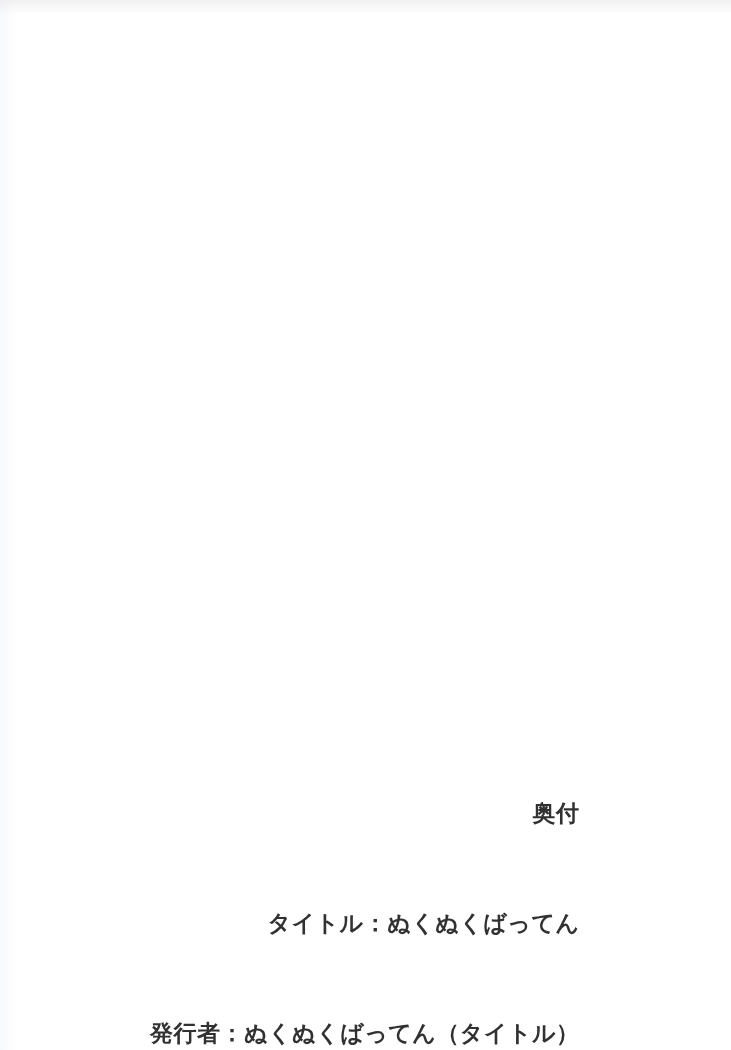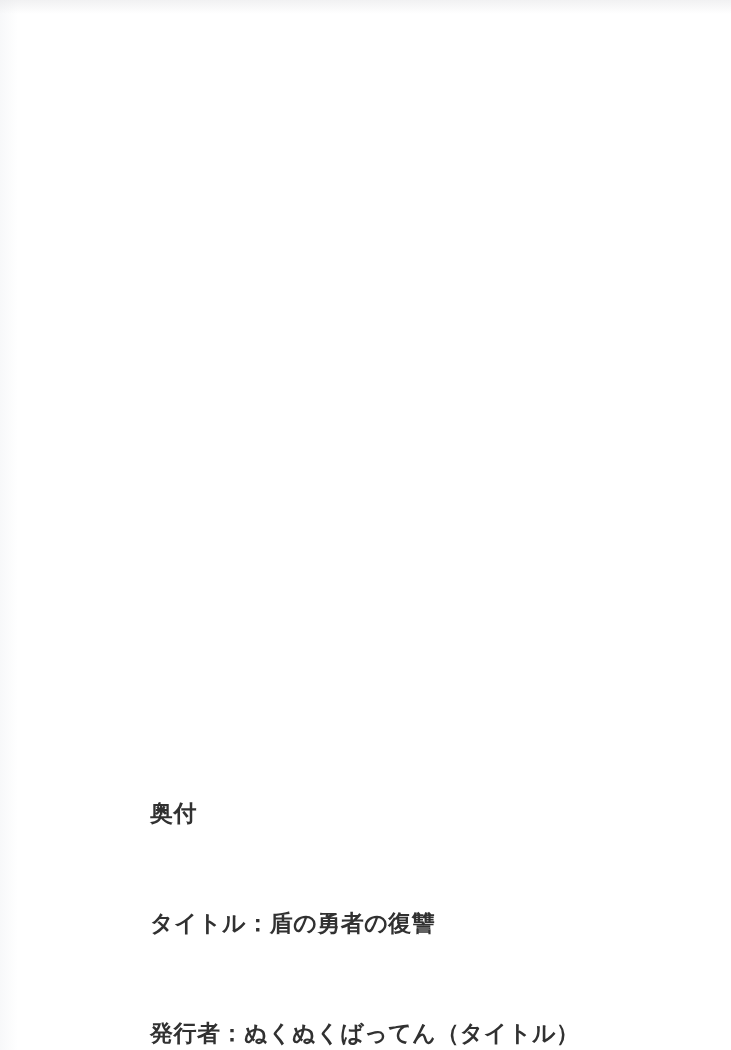--- a/index.html
+++ b/index.html
@@ -9,20 +9,21 @@
     height: 1050px;
     overflow: hidden;
     background: #ffffff;
     font-family: "DejaVu Sans", "Liberation Sans", sans-serif;
   }
   .page {
     position: relative;
     width: 731px;
     height: 1050px;
     background: #ffffff;
+    text-align: right;
   }
   
   .page::before {
     content: "";
     position: absolute;
     inset: 0;
     pointer-events: none;
     background:
       linear-gradient(180deg, rgba(230,230,232,0.55) 0px, rgba(255,255,255,0) 14px),
       linear-gradient(90deg, rgba(238,240,243,0.45) 0px, rgba(255,255,255,0) 18px);
@@ -41,21 +42,21 @@
   .colophon .line {
     height: 36.6px;
   }
 </style>
 </head>
 <body>
 
 <div class="page">
   <div class="colophon">
     <div class="line">奥付</div>
-    <div class="line">タイトル：盾の勇者の復讐</div>
+    <div class="line">タイトル：ぬくぬくばってん</div>
     <div class="line">発行者：ぬくぬくばってん（タイトル）</div>
     
     
     
     
     
   </div>
 </div>
 
 </body></html>

